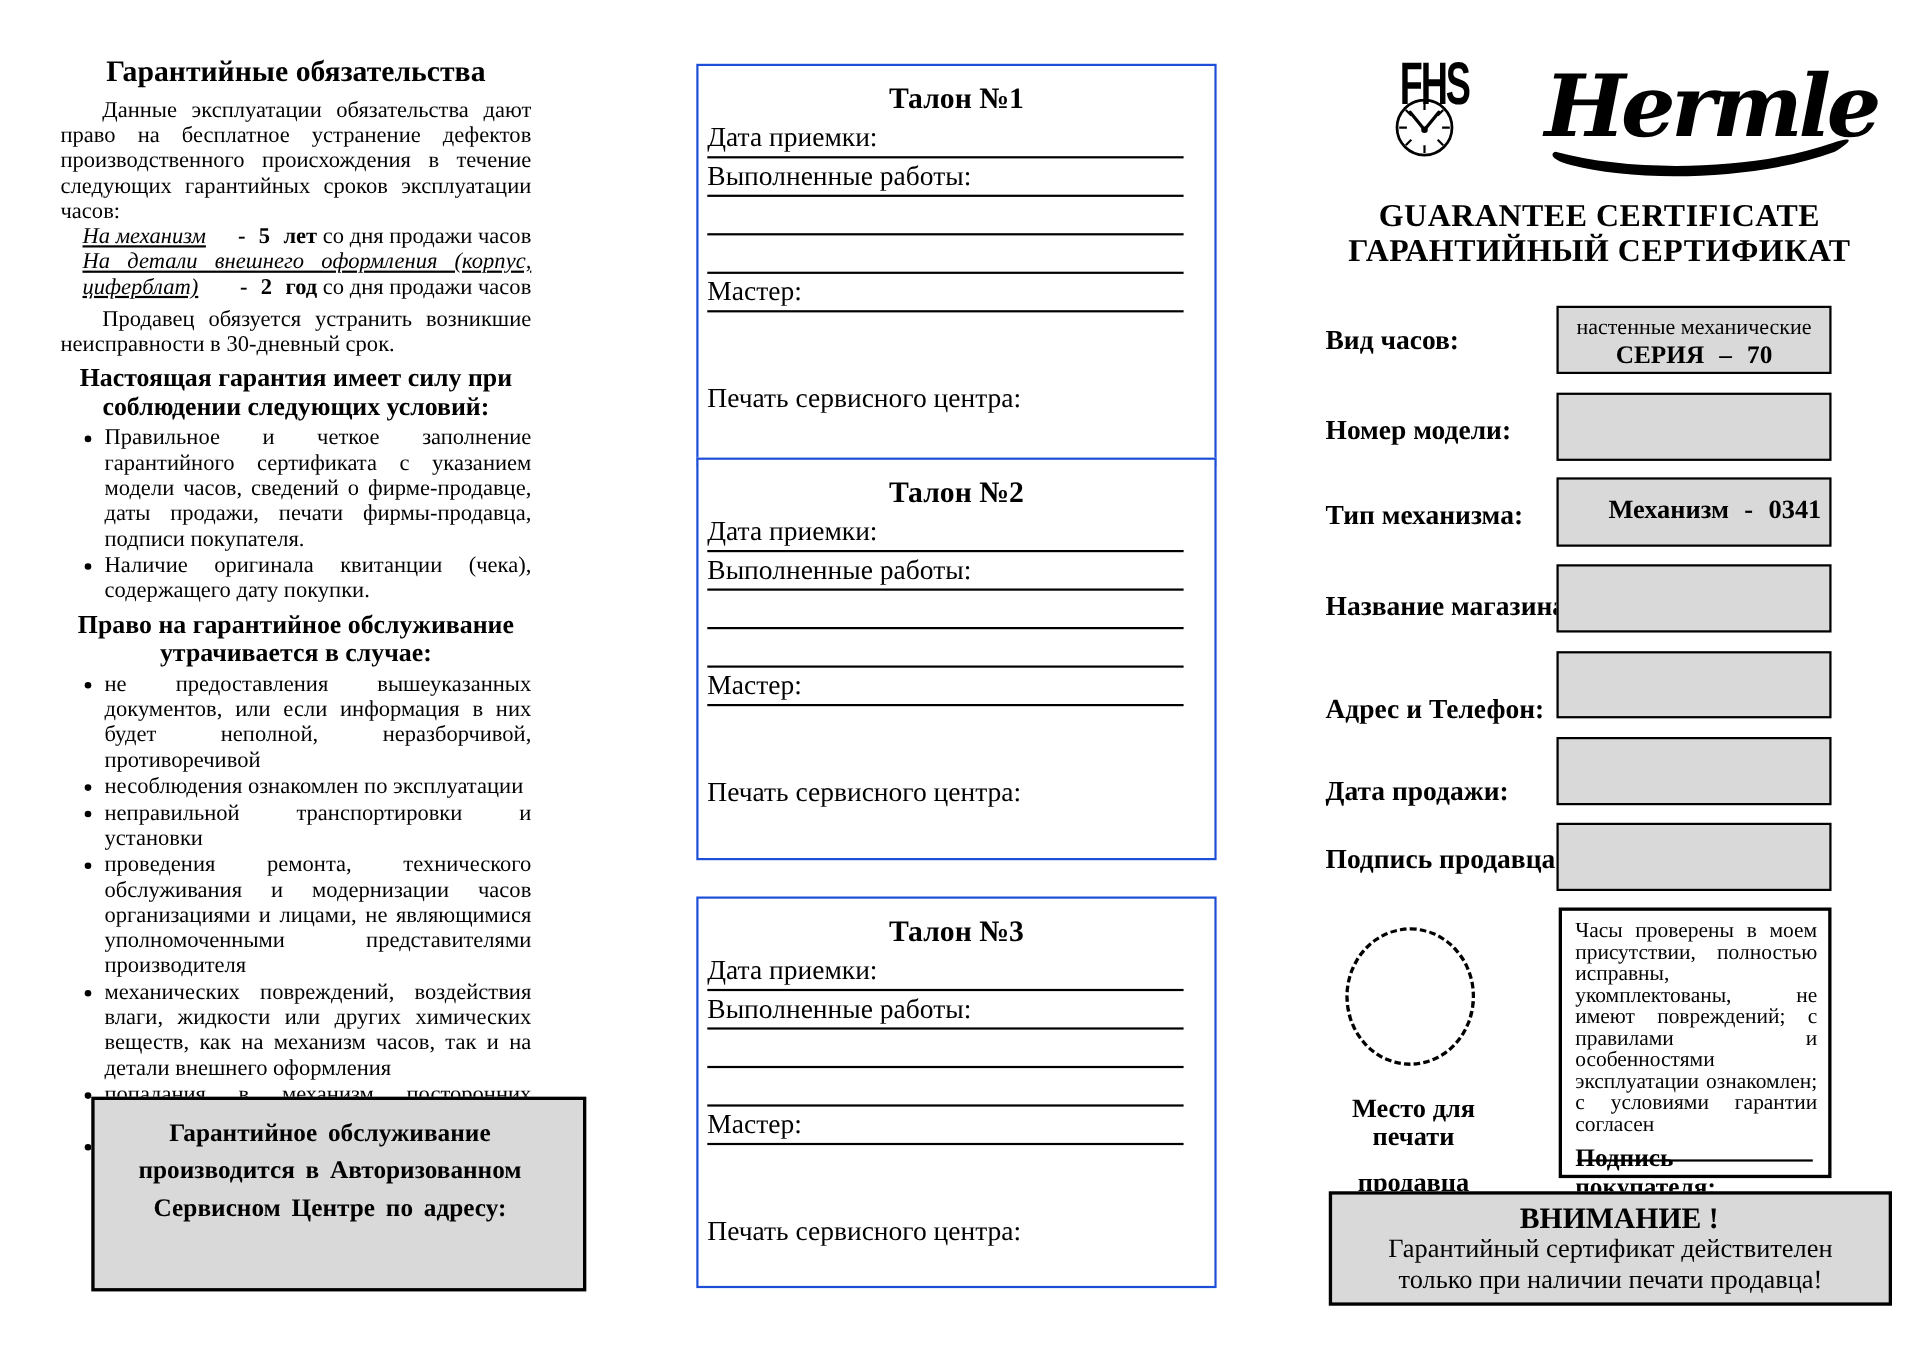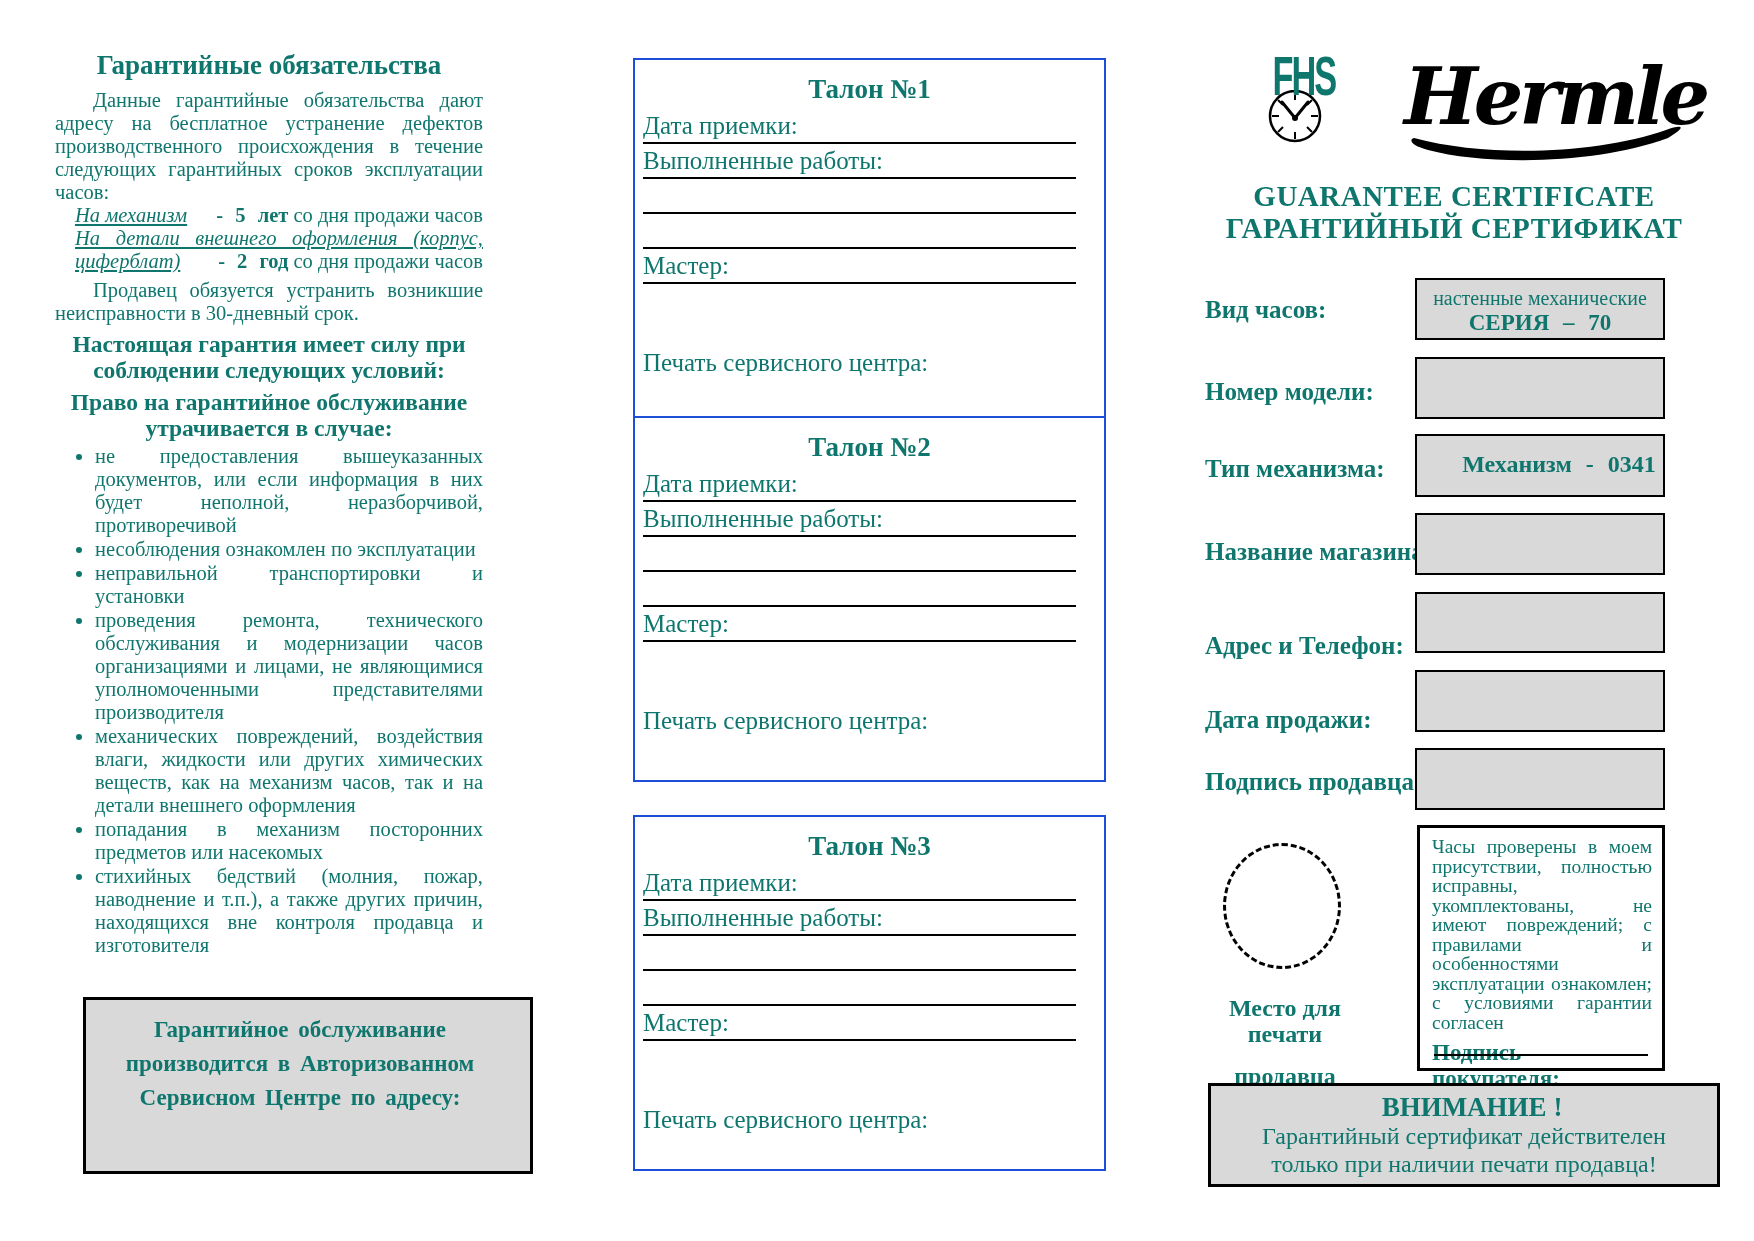--- a/index.html
+++ b/index.html
@@ -1,18 +1,18 @@
 <!DOCTYPE html>
 <html><head>
 <meta charset="utf-8">
 <style>
   html,body{margin:0;padding:0;background:#fff;}
   .page{
     position:relative; width:1754px; height:1241px; background:#ffffff;
-    font-family:"Liberation Serif", serif; color:#0f766e; overflow:hidden;
+    font-family:"Liberation Serif", serif; color:#000000; overflow:hidden;
   }
   
   .left-col{position:absolute; left:55px; top:50px; width:428px;}
   .left-heading{font-size:27px; font-weight:bold; text-align:center; margin:0 0 9px 0; line-height:30px;}
   .body-p{font-size:20.5px; line-height:23px; text-align:justify; margin:0;}
   .indent{text-indent:38px;}
   .term-row{display:flex; justify-content:space-between; margin-left:20px; font-size:20.5px; line-height:23px;}
   .iu{font-style:italic; text-decoration:underline;}
   .just-line{display:block; margin-left:20px; font-size:20.5px; line-height:23px; text-align:justify; text-align-last:justify;}
   .term-b{font-weight:bold; word-spacing:7px;}
@@ -62,32 +62,36 @@
     transform:scaleX(0.66) scaleY(1.05); transform-origin:center top; letter-spacing:-3px; z-index:2;}
   .fhs-clock{position:absolute; left:1px; top:40px; z-index:1;}
 </style>
 </head>
 <body>
 
 <div class="page">
 
   <div class="left-col">
     <div class="left-heading">Гарантийные обязательства</div>
-    <p class="body-p indent">Данные гарантийные обязательства дают адресу на бесплатное устранение дефектов производственного происхождения в течение следующих гарантийных сроков эксплуатации часов:</p>
+    <p class="body-p indent">Данные эксплуатации обязательства дают право на бесплатное устранение дефектов производственного происхождения в течение следующих гарантийных сроков эксплуатации часов:</p>
     <div class="term-row">
       <span class="iu">На механизм</span>
       <span><span class="term-b">-  5  лет</span>&nbsp;<span>со дня продажи часов</span></span>
     </div>
     <span class="just-line"><span class="iu">На детали внешнего оформления (корпус,</span></span>
     <div class="term-row">
       <span class="iu">циферблат)</span>
       <span><span class="term-b">-  2  год</span>&nbsp;<span>со дня продажи часов</span></span>
     </div>
     <p class="body-p indent" style="margin-top:6px;">Продавец обязуется устранить возникшие неисправности в 30-дневный срок.</p>
     <div class="sub-heading">Настоящая гарантия имеет силу при соблюдении следующих условий:</div>
+    <ul class="blist">
+      <li>Правильное и четкое заполнение гарантийного сертификата с указанием модели часов, сведений о фирме-продавце, даты продажи, печати фирмы-продавца, подписи покупателя.</li>
+      <li>Наличие оригинала квитанции (чека), содержащего дату покупки.</li>
+    </ul>
     <div class="sub-heading">Право на гарантийное обслуживание утрачивается в случае:</div>
     <ul class="blist">
       <li>не предоставления вышеуказанных документов, или если информация в них будет неполной, неразборчивой, противоречивой</li>
       <li>несоблюдения ознакомлен по эксплуатации</li>
       <li>неправильной транспортировки и установки</li>
       <li>проведения ремонта, технического обслуживания и модернизации часов организациями и лицами, не являющимися уполномоченными представителями производителя</li>
       <li>механических повреждений, воздействия влаги, жидкости или других химических веществ, как на механизм часов, так и на детали внешнего оформления</li>
       <li>попадания в механизм посторонних предметов или насекомых</li>
       <li>стихийных бедствий (молния, пожар, наводнение и т.п.), а также других причин, находящихся вне контроля продавца и изготовителя</li>
     </ul>

